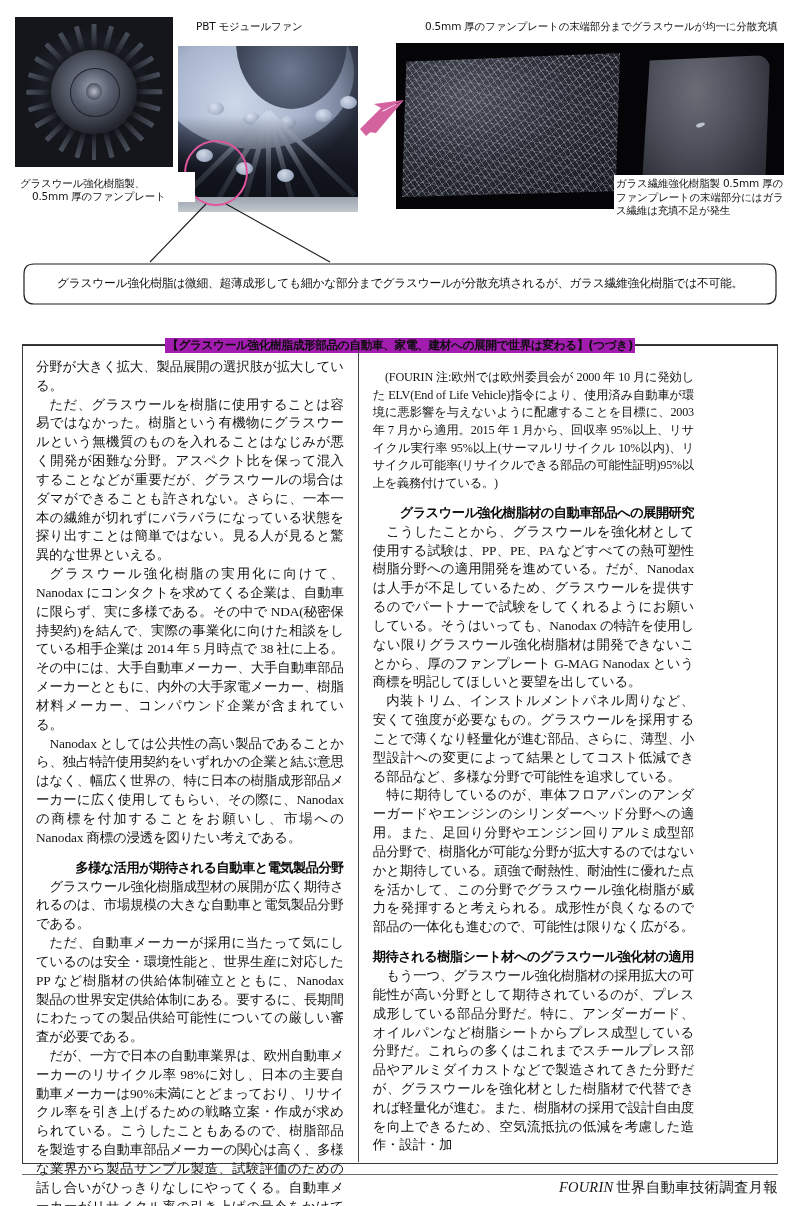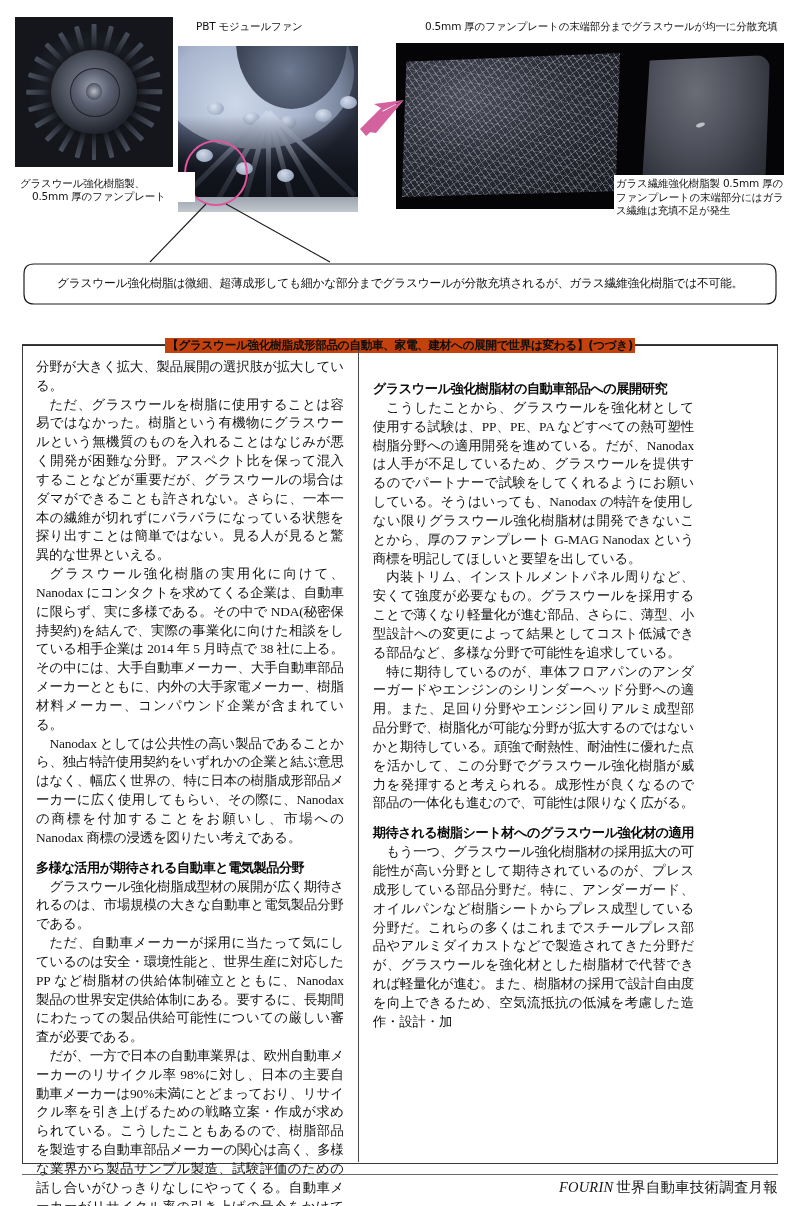--- a/index.html
+++ b/index.html
@@ -262,21 +262,21 @@
     height: 1px;
     background: #2c2c2c;
   }
   #article-title {
     font-family: "DejaVu Sans", "Liberation Sans", sans-serif;
     font-size: 11.6px;
     font-weight: bold;
     color: #0d0d0d;
     white-space: nowrap;
     padding: 0 2px;
-    background: #c2410c;
+    background: #a21caf;
     letter-spacing: -0.3px;
   }
 
   #columns {
     position: absolute;
     left: 22px; top: 350px;
     width: 686px; height: 812px;
     display: flex;
   }
   .col {
@@ -301,21 +301,21 @@
   .para.small {
     font-size: 12.2px;
     line-height: 1.45;
     letter-spacing: -0.2px;
   }
 
   .subhead {
     font-family: "DejaVu Sans", "Liberation Sans", sans-serif;
     font-size: 13.2px;
     font-weight: bold;
-    text-align: left;
+    text-align: right;
     margin: 11px 0 1px 0;
     letter-spacing: -0.5px;
     color: #0a0a0a;
     white-space: nowrap;
   }
   .spacer-line { height: 11px; }
 
   
   #footer-rule {
     position: absolute;
@@ -454,20 +454,21 @@
     <p class="para">グラスウール強化樹脂の実用化に向けて、Nanodax にコンタクトを求めてくる企業は、自動車に限らず、実に多様である。その中で NDA(秘密保持契約)を結んで、実際の事業化に向けた相談をしている相手企業は 2014 年 5 月時点で 38 社に上る。その中には、大手自動車メーカー、大手自動車部品メーカーとともに、内外の大手家電メーカー、樹脂材料メーカー、コンパウンド企業が含まれている。</p>
     <p class="para">Nanodax としては公共性の高い製品であることから、独占特許使用契約をいずれかの企業と結ぶ意思はなく、幅広く世界の、特に日本の樹脂成形部品メーカーに広く使用してもらい、その際に、Nanodax の商標を付加することをお願いし、市場への Nanodax 商標の浸透を図りたい考えである。</p>
     <div class="subhead">多様な活用が期待される自動車と電気製品分野</div>
     <p class="para">グラスウール強化樹脂成型材の展開が広く期待されるのは、市場規模の大きな自動車と電気製品分野である。</p>
     <p class="para">ただ、自動車メーカーが採用に当たって気にしているのは安全・環境性能と、世界生産に対応した PP など樹脂材の供給体制確立とともに、Nanodax 製品の世界安定供給体制にある。要するに、長期間にわたっての製品供給可能性についての厳しい審査が必要である。</p>
     <p class="para">だが、一方で日本の自動車業界は、欧州自動車メーカーのリサイクル率 98%に対し、日本の主要自動車メーカーは90%未満にとどまっており、リサイクル率を引き上げるための戦略立案・作成が求められている。こうしたこともあるので、樹脂部品を製造する自動車部品メーカーの関心は高く、多様な業界から製品サンプル製造、試験評価のための話し合いがひっきりなしにやってくる。自動車メーカーがリサイクル率の引き上げの号令をかけていることから、リサイクル PP ペレットが不足しつつある状態が形成されつつある。</p>
   </div>
 
   <div class="col right">
     <div class="spacer-line"></div>
+    <p class="para small">(FOURIN 注:欧州では欧州委員会が 2000 年 10 月に発効した ELV(End of Life Vehicle)指令により、使用済み自動車が環境に悪影響を与えないように配慮することを目標に、2003 年 7 月から適用。2015 年 1 月から、回収率 95%以上、リサイクル実行率 95%以上(サーマルリサイクル 10%以内)、リサイクル可能率(リサイクルできる部品の可能性証明)95%以上を義務付けている。)</p>
     <div class="subhead">グラスウール強化樹脂材の自動車部品への展開研究</div>
     <p class="para">こうしたことから、グラスウールを強化材として使用する試験は、PP、PE、PA などすべての熱可塑性樹脂分野への適用開発を進めている。だが、Nanodax は人手が不足しているため、グラスウールを提供するのでパートナーで試験をしてくれるようにお願いしている。そうはいっても、Nanodax の特許を使用しない限りグラスウール強化樹脂材は開発できないことから、厚のファンプレート G-MAG Nanodax という商標を明記してほしいと要望を出している。</p>
     <p class="para">内装トリム、インストルメントパネル周りなど、安くて強度が必要なもの。グラスウールを採用することで薄くなり軽量化が進む部品、さらに、薄型、小型設計への変更によって結果としてコスト低減できる部品など、多様な分野で可能性を追求している。</p>
     <p class="para">特に期待しているのが、車体フロアパンのアンダーガードやエンジンのシリンダーヘッド分野への適用。また、足回り分野やエンジン回りアルミ成型部品分野で、樹脂化が可能な分野が拡大するのではないかと期待している。頑強で耐熱性、耐油性に優れた点を活かして、この分野でグラスウール強化樹脂が威力を発揮すると考えられる。成形性が良くなるので部品の一体化も進むので、可能性は限りなく広がる。</p>
     <div class="subhead">期待される樹脂シート材へのグラスウール強化材の適用</div>
     <p class="para">もう一つ、グラスウール強化樹脂材の採用拡大の可能性が高い分野として期待されているのが、プレス成形している部品分野だ。特に、アンダーガード、オイルパンなど樹脂シートからプレス成型している分野だ。これらの多くはこれまでスチールプレス部品やアルミダイカストなどで製造されてきた分野だが、グラスウールを強化材とした樹脂材で代替できれば軽量化が進む。また、樹脂材の採用で設計自由度を向上できるため、空気流抵抗の低減を考慮した造作・設計・加</p>
   </div>
 </div>
 
 <div id="footer-rule"></div>

